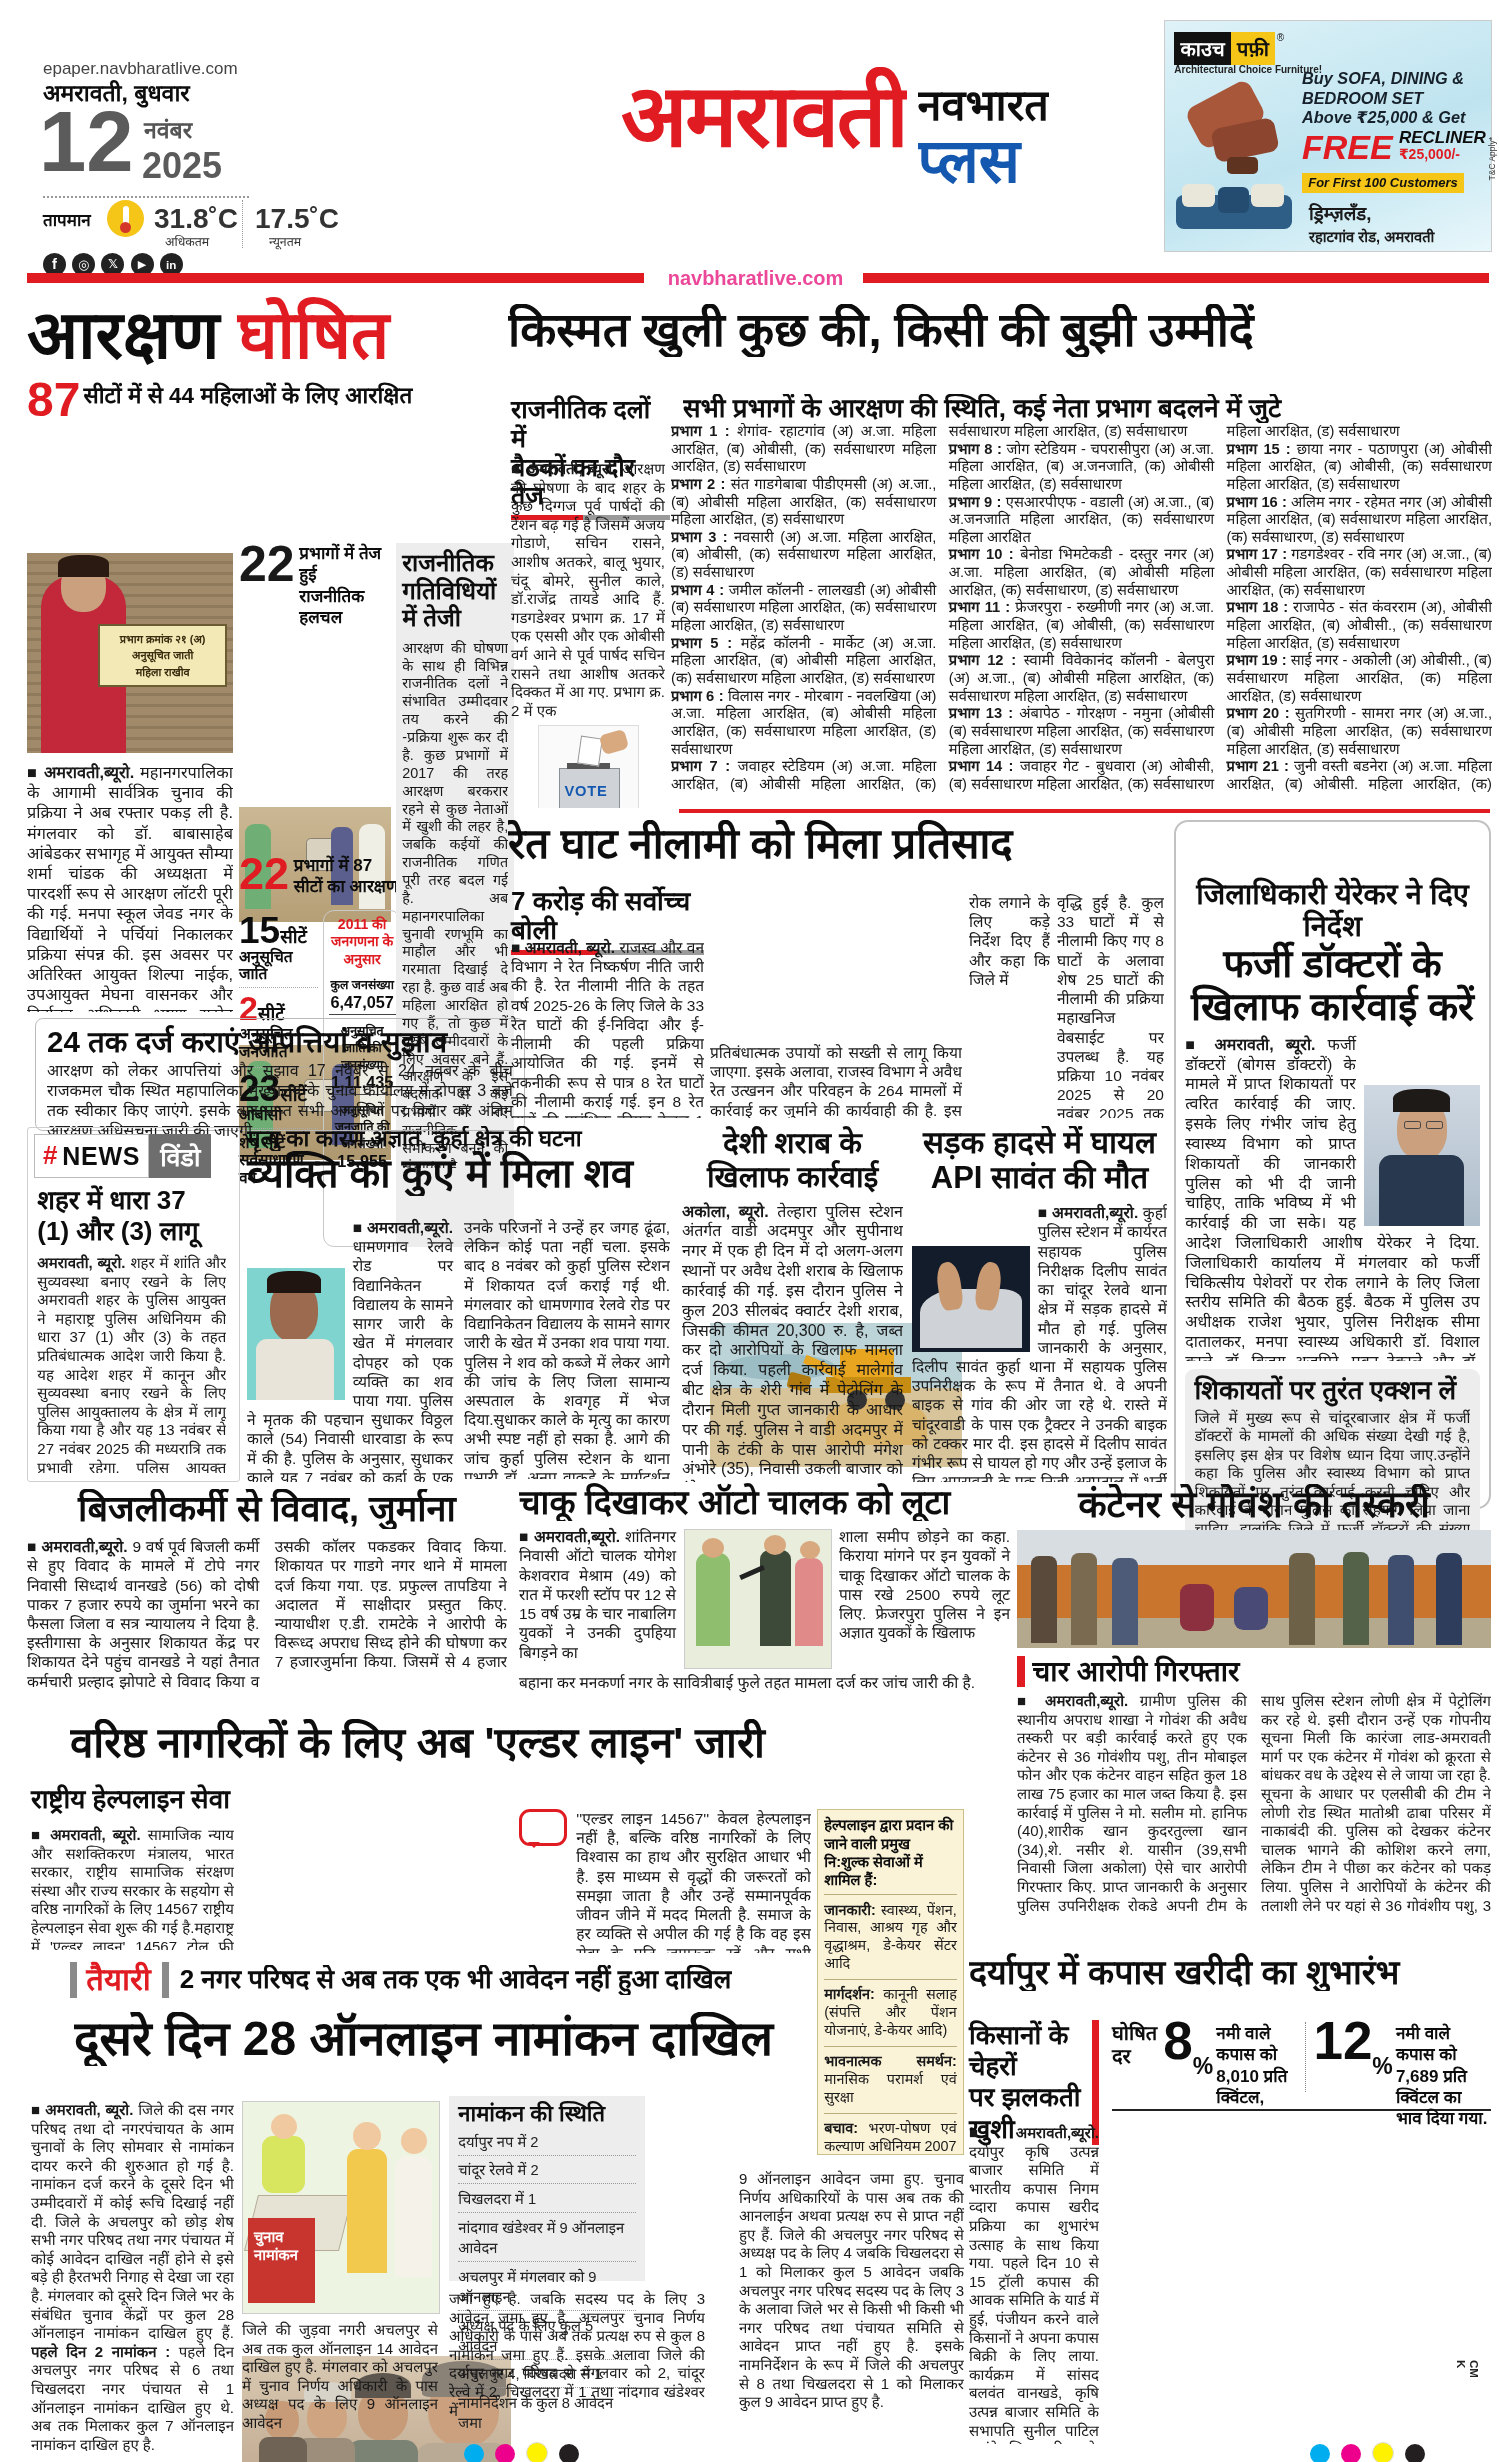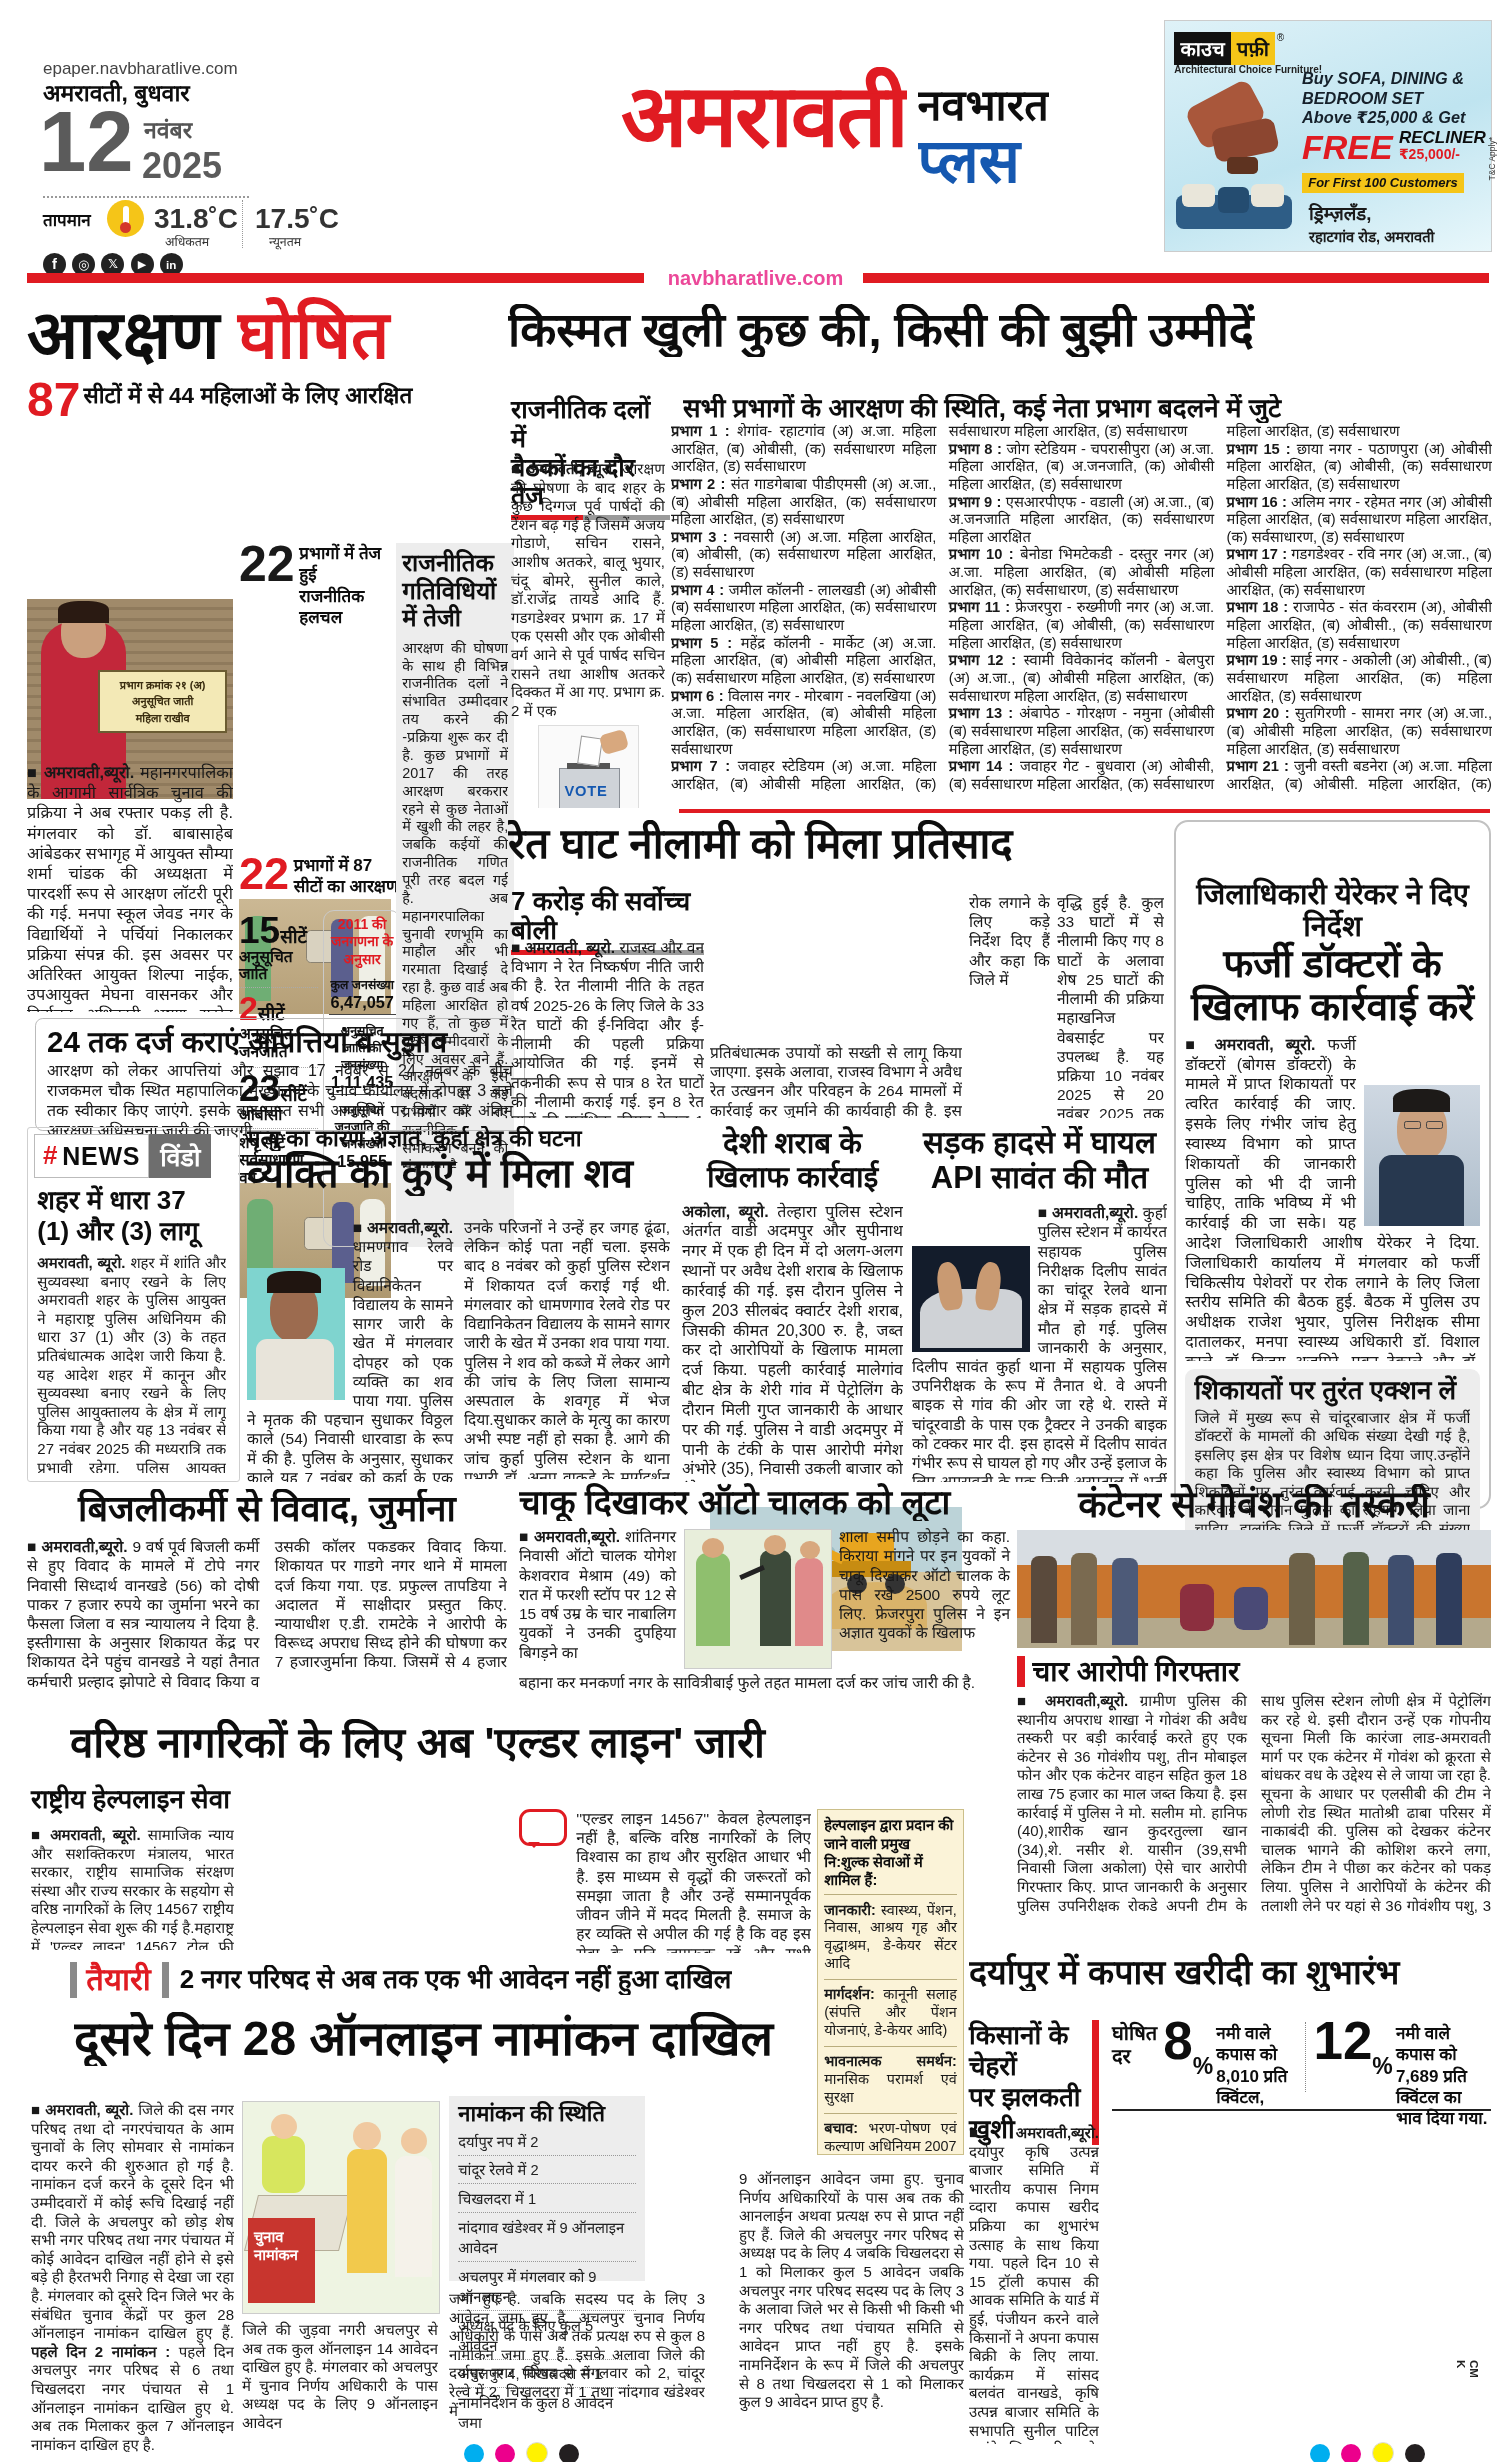--- a/index.html
+++ b/index.html
@@ -6,21 +6,21 @@
   .page{position:relative;width:1500px;height:2462px;background:#ffffff;margin:0 auto;
         font-family:"Liberation Sans","DejaVu Sans",sans-serif;color:#111;overflow:hidden;
         box-shadow:0 0 6.2px rgba(0,0,0,.4);}
   .abs{position:absolute;}
   .hl{font-weight:bold;color:#0d0d0d;line-height:1.12;}
   .red{color:#e01b22;}
   .blue{color:#1558b0;}
   .body-txt{font-size:15.5px;line-height:1.24;text-align:justify;color:#191919;}
   .dl{font-weight:bold;}
   .ul-rg{height:5.4px;background:linear-gradient(to right,#e01b22 0 45%,#9a9a9a 45% 100%);margin-top:4.7px;}
-  .photo{background:#c8bfae;overflow:hidden;position:relative;margin-top:46px;}
+  .photo{background:#c8bfae;overflow:hidden;position:relative;}
   .cap-sign{position:absolute;background:#f3e9b6;border:2.3px solid #6b5c32;color:#3a2d10;
             font-weight:bold;text-align:center;padding:4.7px;}
   .wardnum{font-weight:bold;}
   .sep-dot{border-top:1.6px dotted #aaa;margin:4.7px 0;}
   .dotrow span{display:inline-block;width:20px;height:20px;border-radius:50%;margin-right:11px;}
   .smallcap{font-size:12.4px;color:#333;}
   .nowrap{white-space:nowrap;overflow:hidden;}
   .gbox{background:#ededed;}
   .quote-icon{width:42px;height:31px;border:3.9px solid #e01b22;border-radius:11px;position:relative;flex:none;}
   .quote-icon:after{content:"";position:absolute;left:6.2px;bottom:-11px;border:6.2px solid transparent;border-top-color:#e01b22;}

